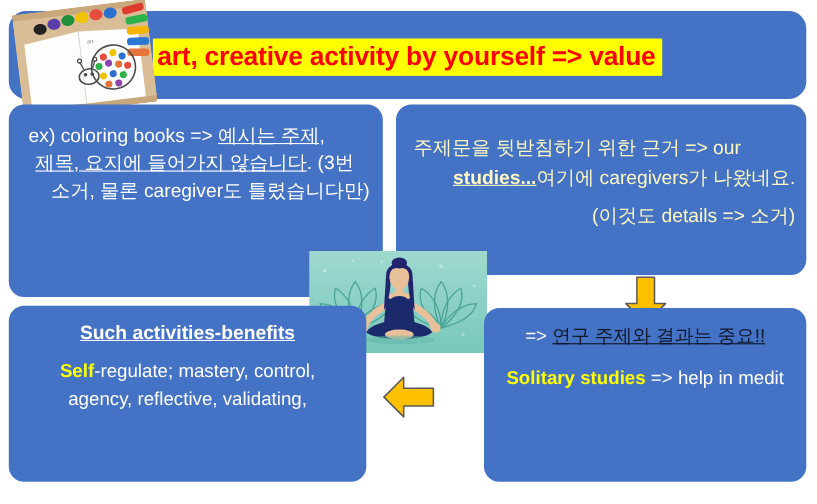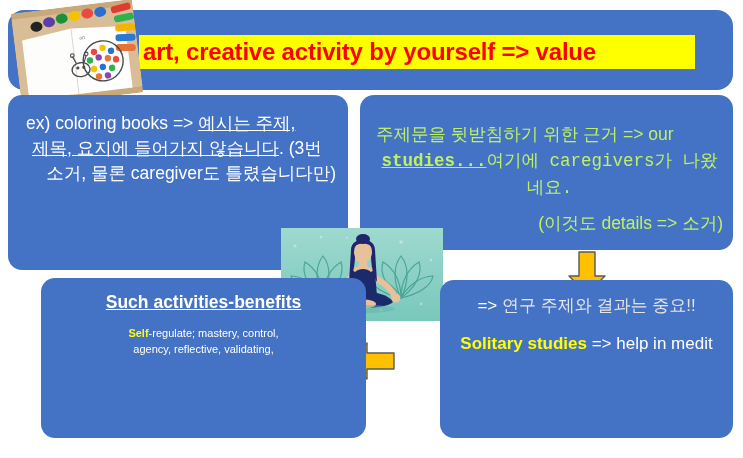--- a/index.html
+++ b/index.html
@@ -88,46 +88,45 @@
   #right-note-box {
     left: 360px;
     top: 95px;
     width: 373px;
     height: 155px;
     padding: 26px 10px 10px 10px;
   }
   #right-note-box .ln {
     font-size: 17.5px;
     line-height: 1.55;
-    color: #bef264;
+    color: #fef9c3;
   }
   #right-note-box .r1 { text-align: left; padding-left: 6px; }
-  #right-note-box .r2 { text-align: center; padding-left: 6px; font-family: Liberation Mono, monospace; }
+  #right-note-box .r2 { text-align: right; padding-left: 6px; }
   #right-note-box .r3 { text-align: right; padding-top: 8px; }
   .bold-u { font-weight: bold; text-decoration: underline; }
 
   
   #benefits-box {
     left: 8px;
     top: 278px;
     width: 325px;
     height: 160px;
     padding: 14px 14px 10px 14px;
     text-align: center;
-    margin-left: 33px;
   }
   #benefits-title {
     font-size: 17.5px;
     font-weight: bold;
     text-decoration: underline;
     color: #ffffff;
     margin-bottom: 12px;
   }
   #benefits-box .ln {
-    font-size: 11px;
+    font-size: 17px;
     line-height: 1.48;
     color: #ffffff;
   }
   .hl-yellow { color: #FFFF00; font-weight: bold; }
 
   
   #solitary-box {
     left: 440px;
     top: 280px;
     width: 293px;
@@ -138,21 +137,21 @@
   #solitary-box .ln {
     font-size: 17px;
     line-height: 1.5;
     color: #ffffff;
   }
   #solitary-title {
     font-size: 17px;
     color: #ffffff;
     margin-bottom: 14px;
   }
-  #solitary-title .ky { color: #e5e5e5; }
+  #solitary-title .ky { color: #0f172a; text-decoration: underline; }
 
   
   #yoga-photo {
     position: absolute;
     left: 281px;
     top: 228px;
     width: 162px;
     height: 93px;
     overflow: hidden;
   }
@@ -172,21 +171,21 @@
     width: 50px;
     height: 46px;
   }
 </style>
 </head>
 <body>
 
 <div id="canvas">
 
   <div class="box" id="header-box">
-    <div id="header-highlight" style="width: 556px;">
+    <div id="header-highlight" style="width: 463px;">
       <span id="header-title">art, creative activity by yourself =&gt; value</span>
     </div>
   </div>
 
   <div id="coloring-photo">
     <svg width="122" height="94" viewBox="0 0 122 94" xmlns="http://www.w3.org/2000/svg">
 
       <rect x="0" y="0" width="122" height="94" fill="#c9a87c"></rect>
       <rect x="0" y="6" width="122" height="82" fill="#d8bd96"></rect>
 

